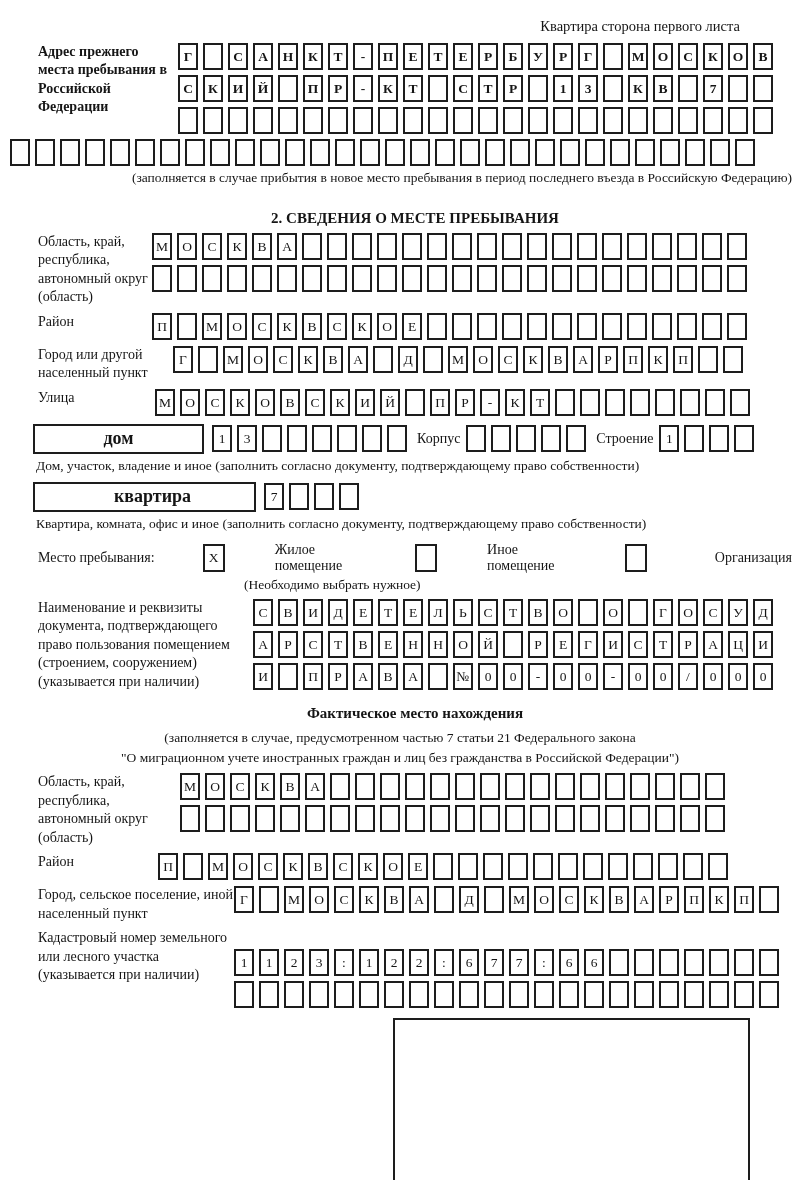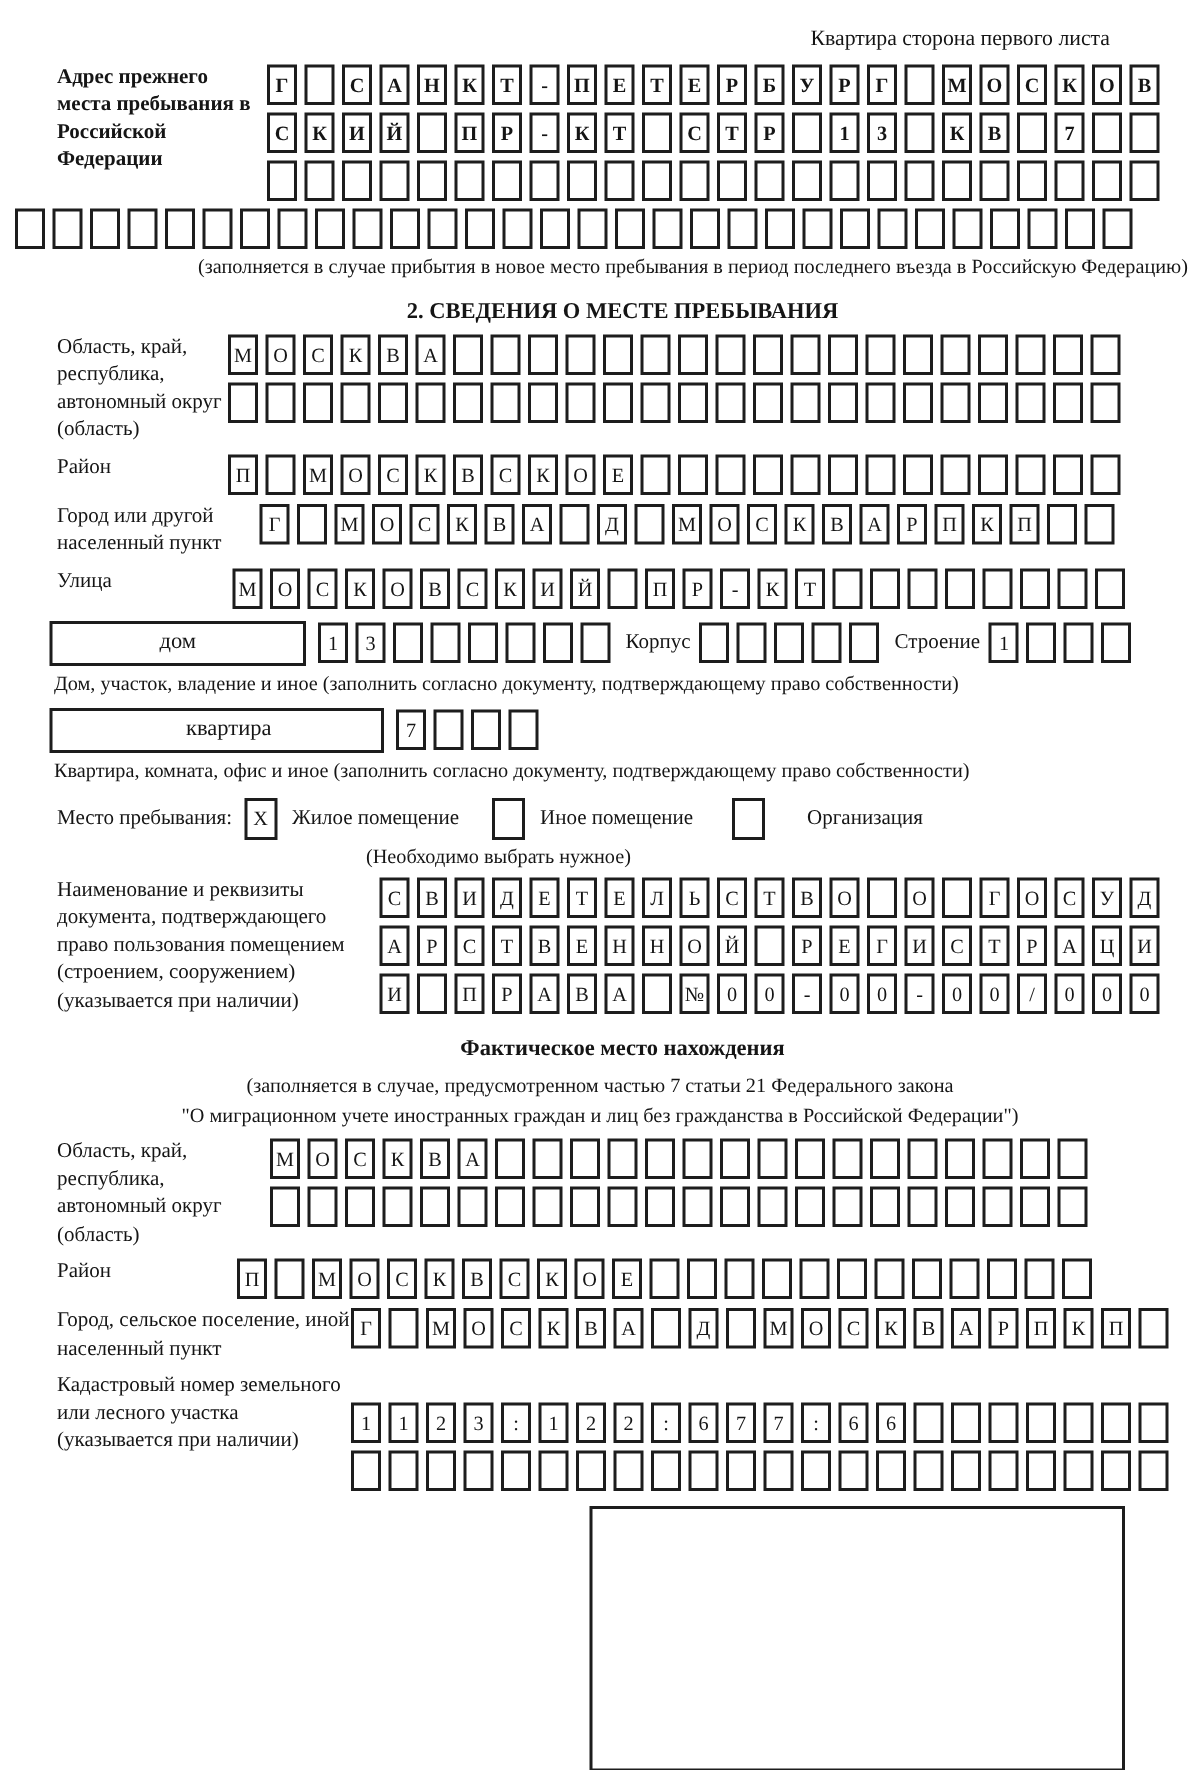--- a/index.html
+++ b/index.html
@@ -22,31 +22,31 @@
   .w120{width:120px;}
   .w196{width:196px;}
   .cellrows{display:flex;flex-direction:column;gap:5px;}
   .cells{display:flex;gap:5px;flex-wrap:nowrap;}
   .cell{
     flex:0 0 auto;width:16px;height:23px;border:2px solid #1d1d1d;background:#fff;
     display:inline-flex;align-items:center;justify-content:center;
     font-size:13.5px;line-height:1;
   }
   .fullrow{margin-left:-28px;margin-top:5px;}
-  .section-title{font-size:15px;font-weight:bold;text-align:center;margin-top:14px;}
+  .section-title{font-size:15px;font-weight:bold;text-align:center;margin-top:24px;}
   .domrow{display:flex;align-items:center;margin-left:-5px;margin-top:8px;}
   .labelbox{
     border:2px solid #1d1d1d;height:26px;display:flex;align-items:center;justify-content:center;
-    box-sizing:content-box;flex:0 0 auto;font-size:15px;
+    box-sizing:content-box;flex:0 0 auto;font-size:18px;font-weight:bold;
   }
   .dom-box{width:167px;}
   .kv-box{width:203px;padding-left:16px;}
   .inline-label{margin:0 6px 0 10px;flex:0 0 auto;}
   .gap8{margin-left:8px;}
-  .mesto-row{display:flex;align-items:center;margin-top:10px;}
+  .mesto-row{display:flex;align-items:center;margin-top:10px;gap:40px;}
   .mesto-row .opt-box{width:18px;height:24px;margin:0 10px 0 8px;}
   .mesto-note{margin-left:206px;margin-top:3px;font-size:13.5px;}
   .fact-title{font-size:15px;font-weight:bold;text-align:center;margin-top:14px;}
   .fact-cap{text-align:center;font-size:13.5px;line-height:1.45;margin-top:6px;margin-left:-30px;}
   .stamp-box{
     width:353px;height:173px;border:2px solid #1d1d1d;margin-left:355px;margin-top:10px;
   }
   .mt4{margin-top:4px;}
   .mt8{margin-top:8px;font-weight:bold;}
   .capleft{margin-top:4px;}

